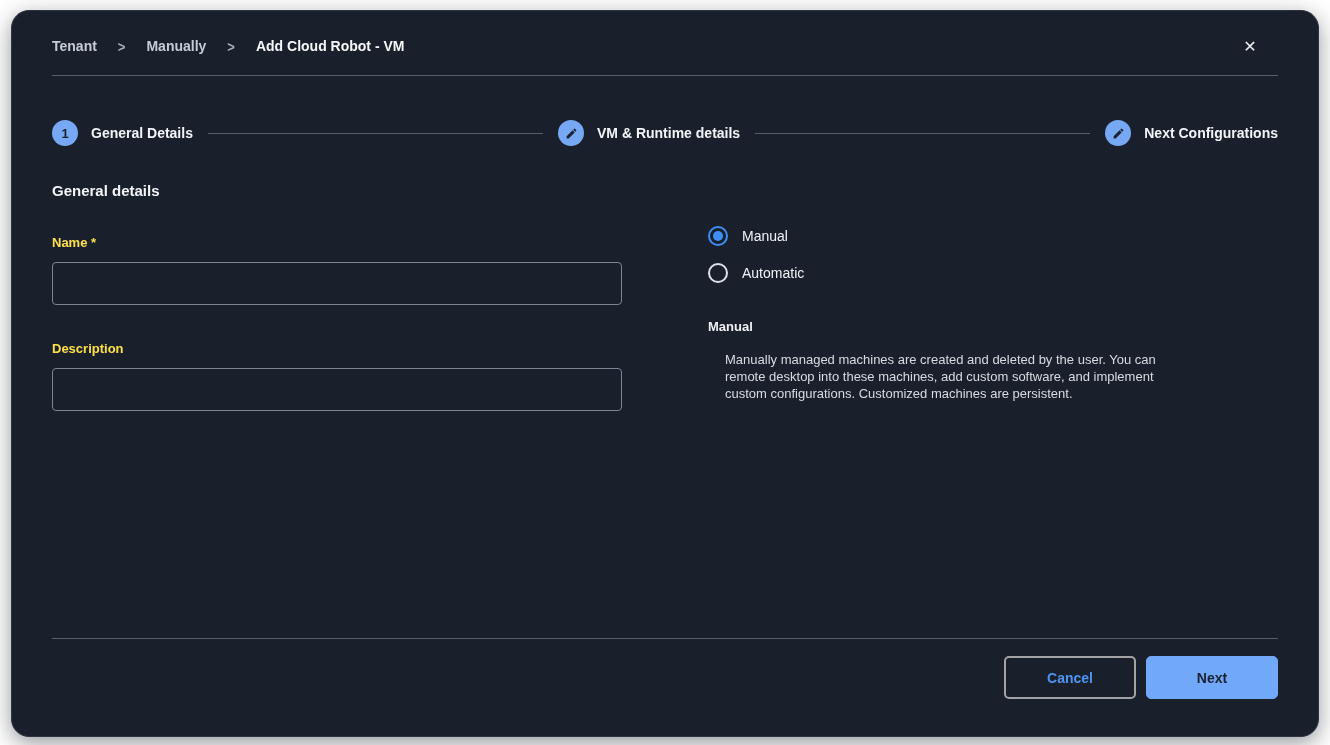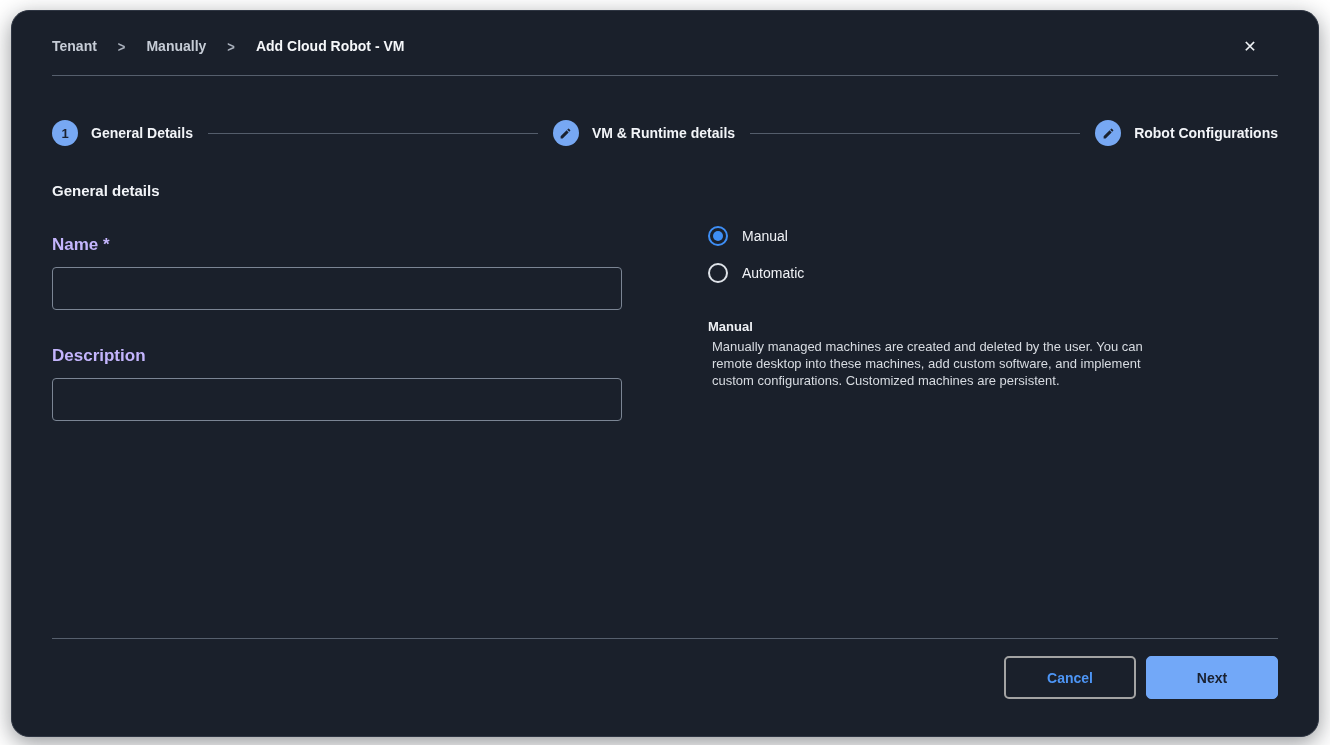--- a/index.html
+++ b/index.html
@@ -118,23 +118,23 @@
   .section-heading {
     font-size: 15px;
     font-weight: 700;
     color: #f2f4f8;
     margin: 0;
   }
 
   .field { margin-top: 36px; }
   .field-label {
     display: block;
-    font-size: 17px;
-    font-weight: 700;
-    color: #c4b5fd;
+    font-size: 13px;
+    font-weight: 700;
+    color: #fde047;
     margin-bottom: 12px;
   }
   .text-input {
     width: 100%;
     height: 43px;
     background: transparent;
     border: 1px solid #7b8594;
     border-radius: 4px;
     color: #e9ecf1;
     font-size: 14px;
@@ -182,21 +182,21 @@
   .info-title {
     font-size: 13px;
     font-weight: 700;
     color: #eef0f4;
     margin: 0 0 3px 0;
   }
   .info-body {
     font-size: 13px;
     line-height: 17px;
     color: #d7dbe1;
-    margin: 4px;
+    margin: 17px;
     max-width: 468px;
   }
 
   
   .footer { margin-top: auto; }
   .footer-divider {
     height: 1px;
     background: #565f6d;
     margin: 0 40px;
   }
@@ -260,21 +260,21 @@
       </span>
       <span class="step-label">VM &amp; Runtime details</span>
     </div>
     <div class="step-line"></div>
     <div class="step">
       <span class="step-circle">
         <svg viewBox="0 0 24 24" fill="#1b2230" aria-hidden="true">
           <path d="M3 17.25V21h3.75L17.81 9.94l-3.75-3.75L3 17.25zM20.71 7.04a1 1 0 0 0 0-1.41l-2.34-2.34a1 1 0 0 0-1.41 0l-1.83 1.83 3.75 3.75 1.83-1.83z"></path>
         </svg>
       </span>
-      <span class="step-label">Robot Configurations</span>
+      <span class="step-label">Next Configurations</span>
     </div>
   </div>
 
   <div class="content">
 
     <div class="col-left">
       <h2 class="section-heading">General details</h2>
 
       <div class="field">
         <label class="field-label">Name *</label>

